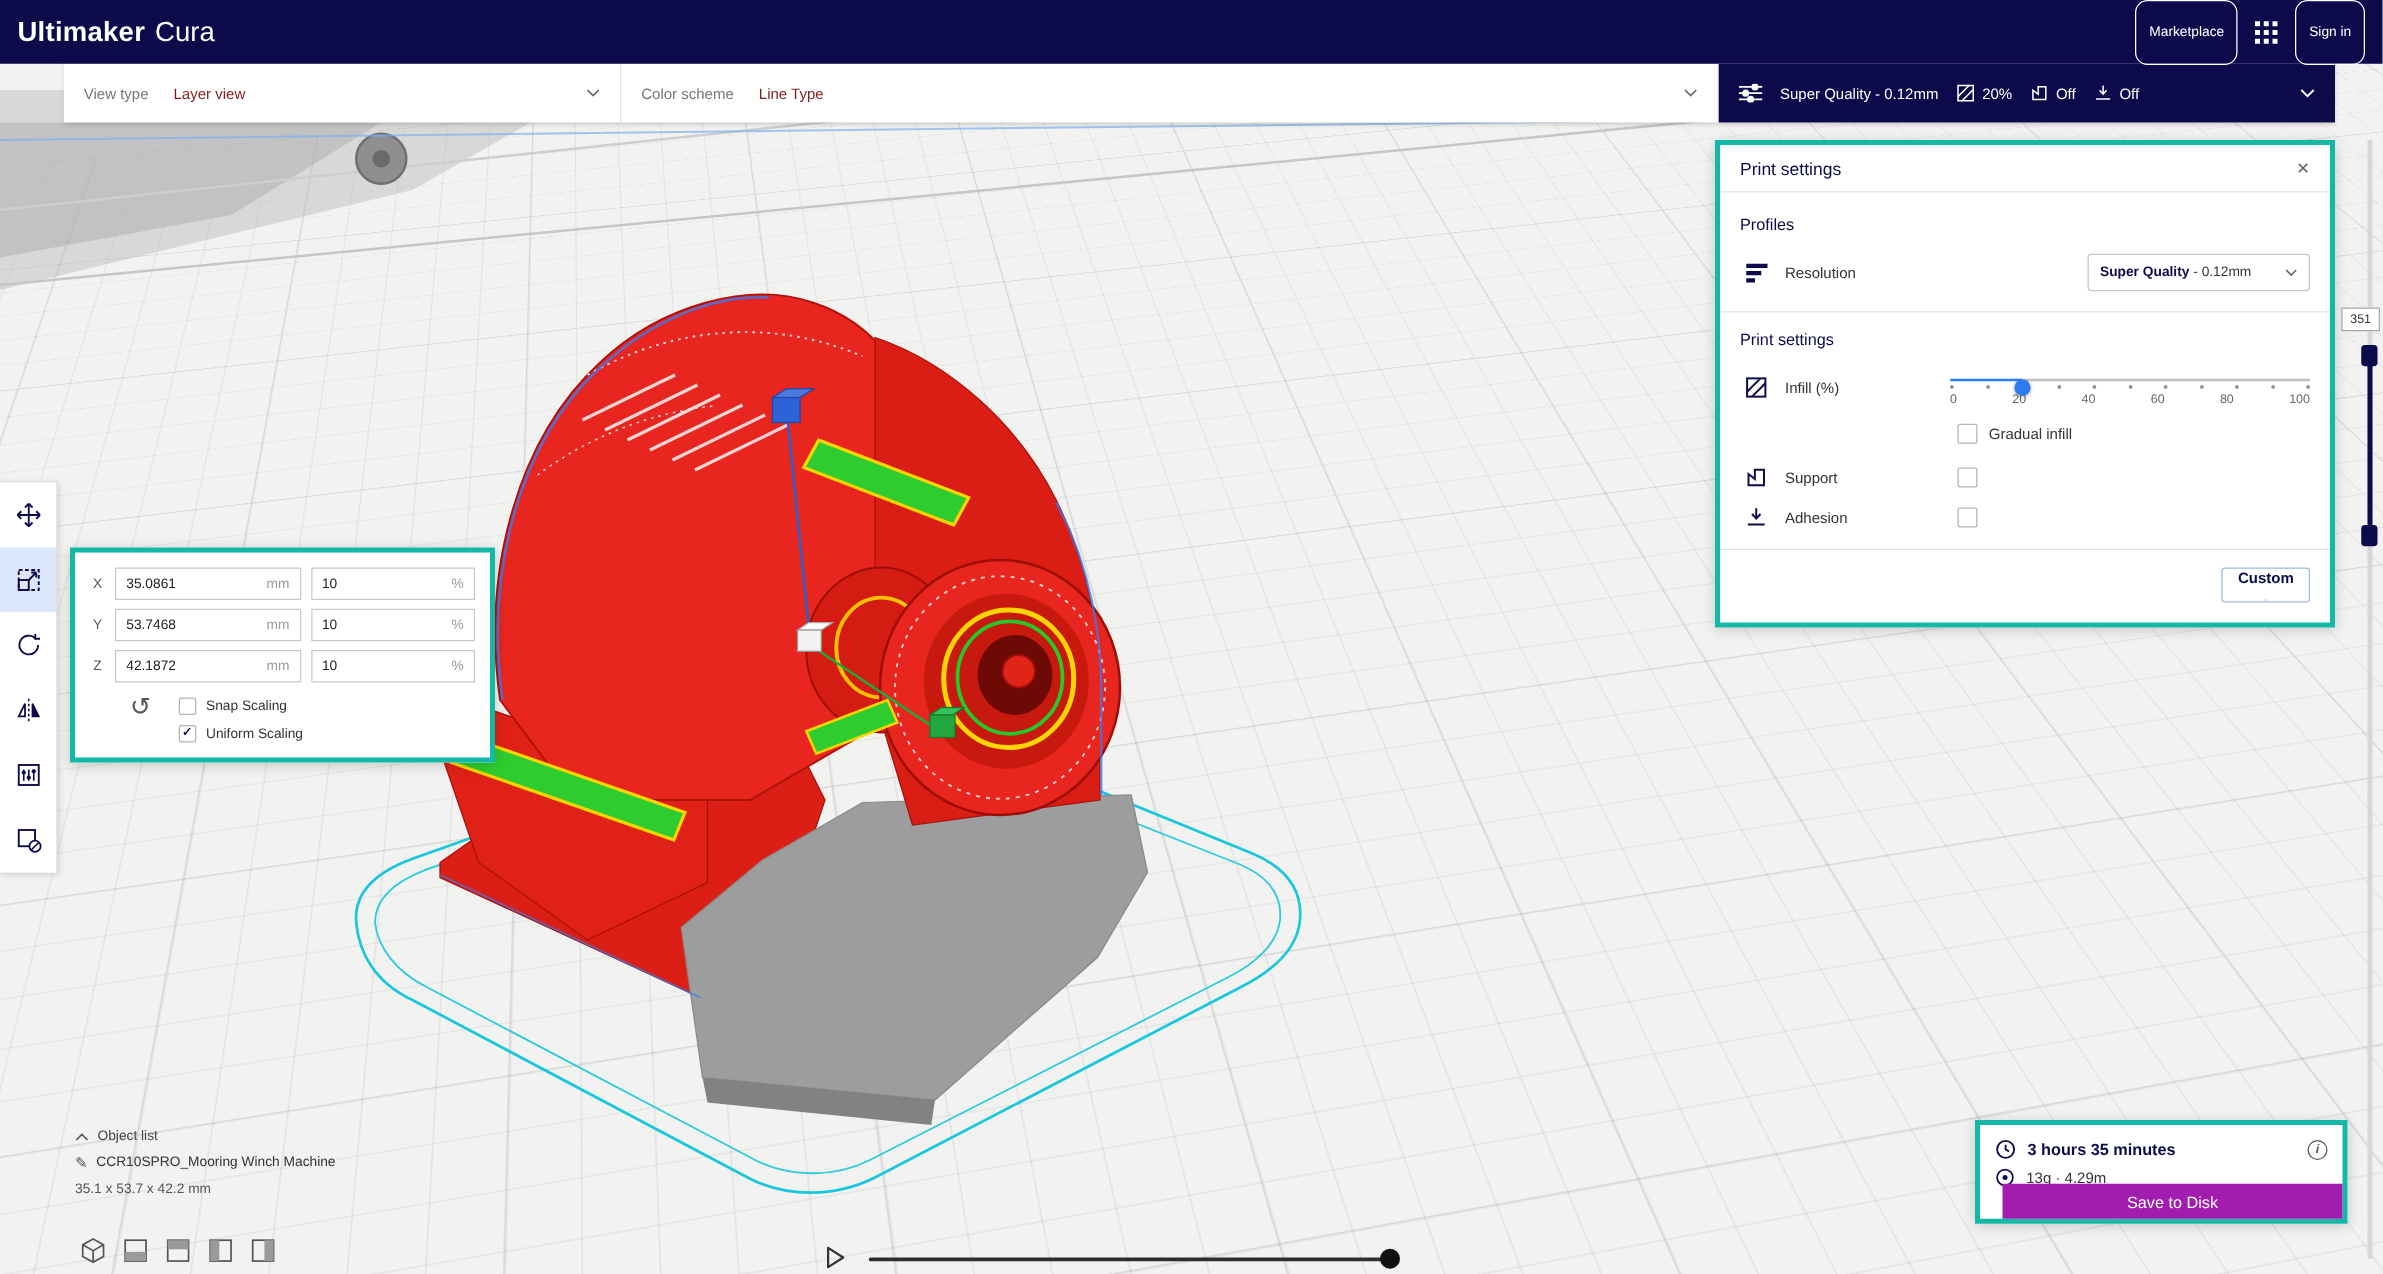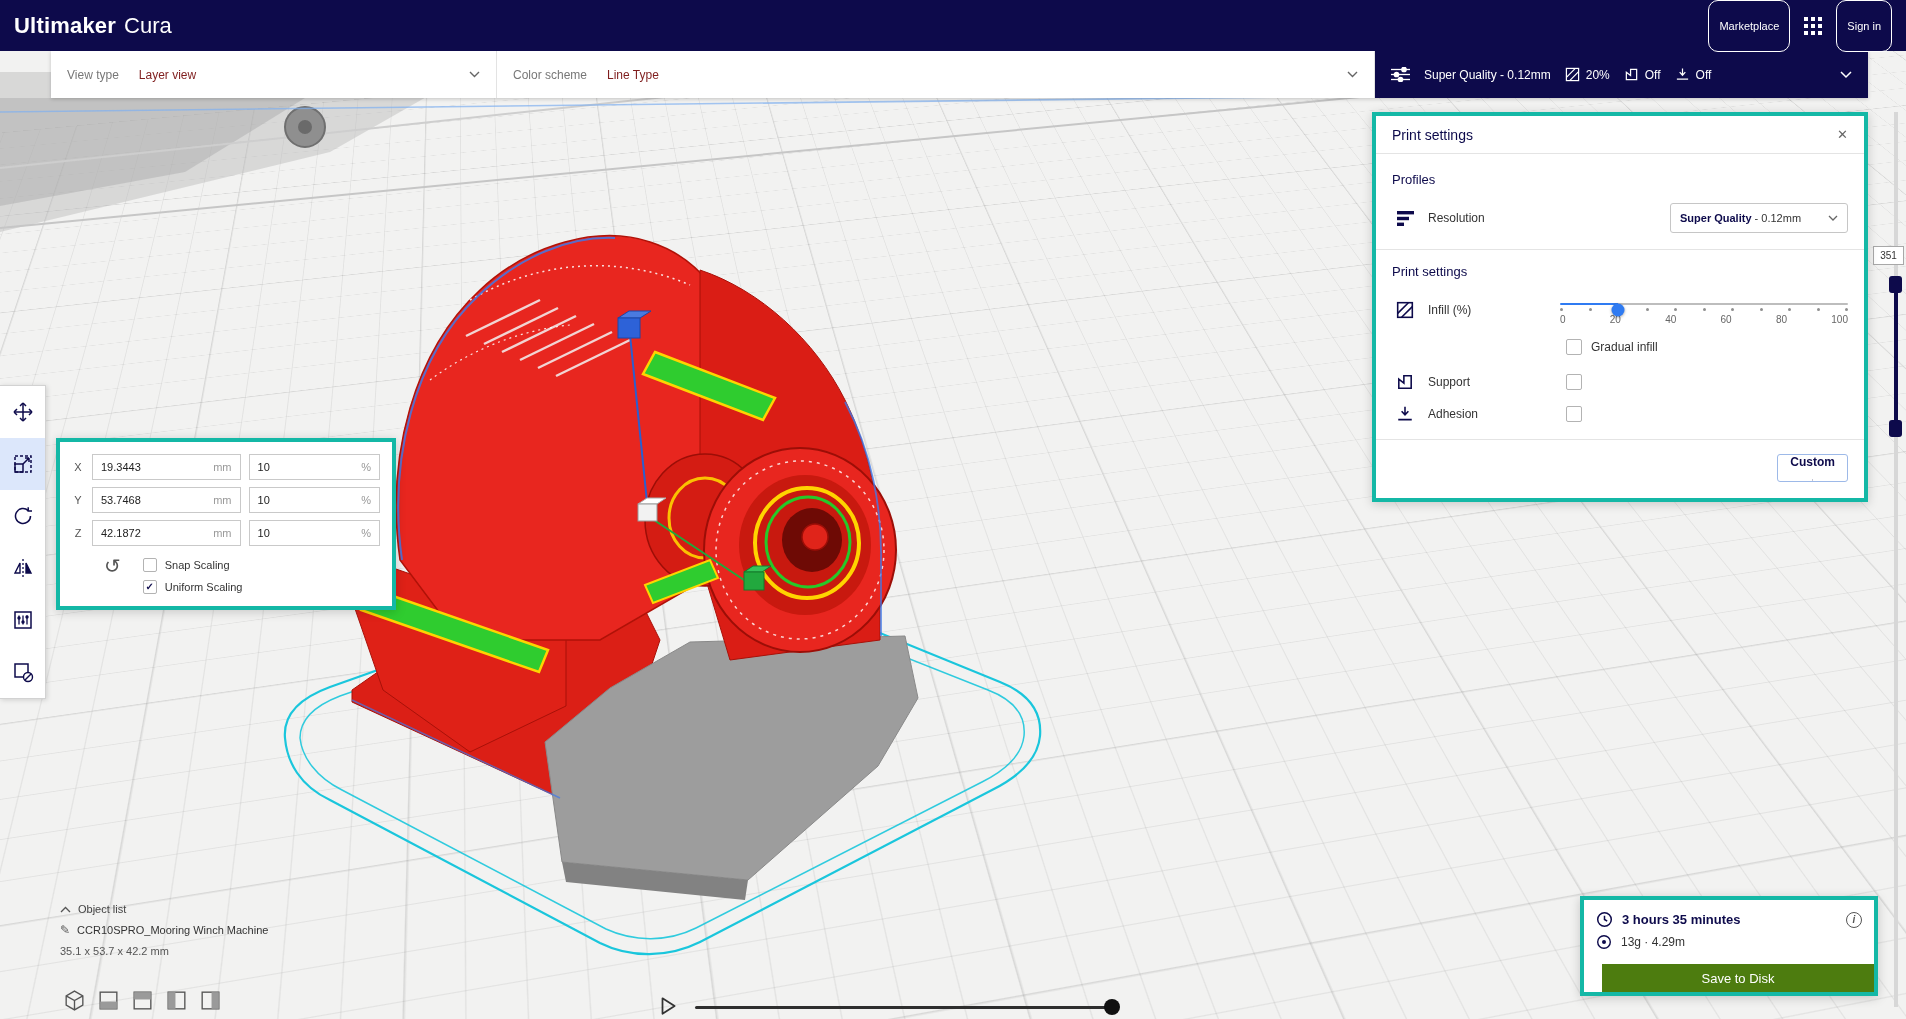--- a/index.html
+++ b/index.html
@@ -107,28 +107,28 @@
   .object-list { position:absolute; left:60px; top:903px; z-index:15; font-size:11px; color:#444; }
   .ol-row { display:flex; align-items:center; gap:7px; margin-bottom:8px; }
   .ol-name { color:#333; }
   .ol-dims { color:#555; }
   .pencil { font-size:12px; color:#555; }
 
   .view-presets { position:absolute; left:62px; top:988px; display:flex; gap:9px; z-index:15; }
   .vp-btn { width:25px; height:25px; background:transparent; border:none; padding:0; cursor:pointer; }
 
   
-  .output-panel { left:1580px; top:896px; width:298px; height:100px; z-index:25; }
+  .output-panel { left:1580px; top:896px; width:298px; height:83px; z-index:25; }
   .op-row1 { display:flex; align-items:center; gap:9px; padding:11px 12px 3px; font-size:13px;
              font-weight:700; color:#0d0a4b; }
   .op-info { margin-left:auto; width:16px; height:16px; border:1.4px solid #555; border-radius:50%;
              display:flex; align-items:center; justify-content:center; font-size:10px; color:#555;
              font-style:italic; font-weight:700; cursor:pointer; }
   .op-row2 { display:flex; align-items:center; gap:9px; padding:3px 12px; font-size:12px; color:#333; }
-  .save-btn { position:absolute; left:18px; right:0; bottom:0; height:28px; background:#4d7c0f; color:#fff;
+  .save-btn { position:absolute; left:18px; right:0; bottom:0; height:28px; background:#a21caf; color:#fff;
               border:none; font-size:13px; cursor:pointer; font-family:inherit; }
 
   
   .play-btn { position:absolute; left:657px; top:995px; width:22px; height:22px; background:none;
               border:none; z-index:15; cursor:pointer; padding:0; }
   .sim-track { position:absolute; left:695px; top:1006px; width:423px; height:3px; background:#2e2e2e;
                border-radius:2px; z-index:15; cursor:pointer; }
   .sim-handle { position:absolute; left:1104px; top:999px; width:16px; height:16px; border-radius:50%;
                 background:#111; z-index:16; cursor:pointer; }
 
@@ -482,21 +482,21 @@
         <circle cx="16" cy="16" r="4.5" fill="#fff" stroke="#0d0a4b" stroke-width="1.4"></circle>
         <line x1="13" y1="19" x2="19" y2="13" stroke="#0d0a4b" stroke-width="1.4"></line>
       </svg>
     </button>
   </aside>
 
   <div class="panel scale-panel">
     <div class="sp-row">
       <span class="sp-axis">X</span>
       <div class="sp-field mm">
-        <span>19.3443</span>
+        <span>35.0861</span>
         <span class="unit">mm</span>
       </div>
       <div class="sp-field pct">
         <span>10</span>
         <span class="unit">%</span>
       </div>
     </div>
     <div class="sp-row">
       <span class="sp-axis">Y</span>
       <div class="sp-field mm">

